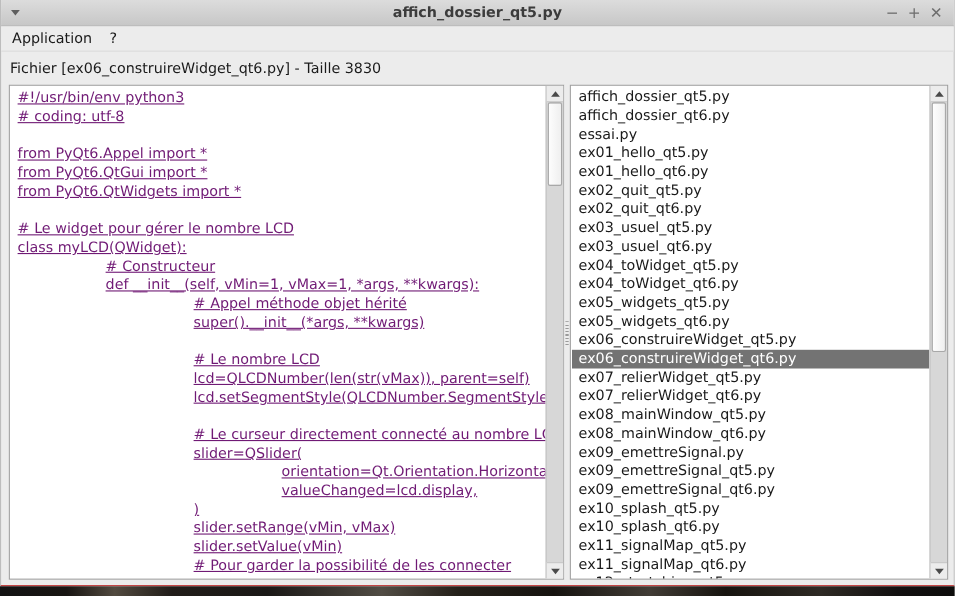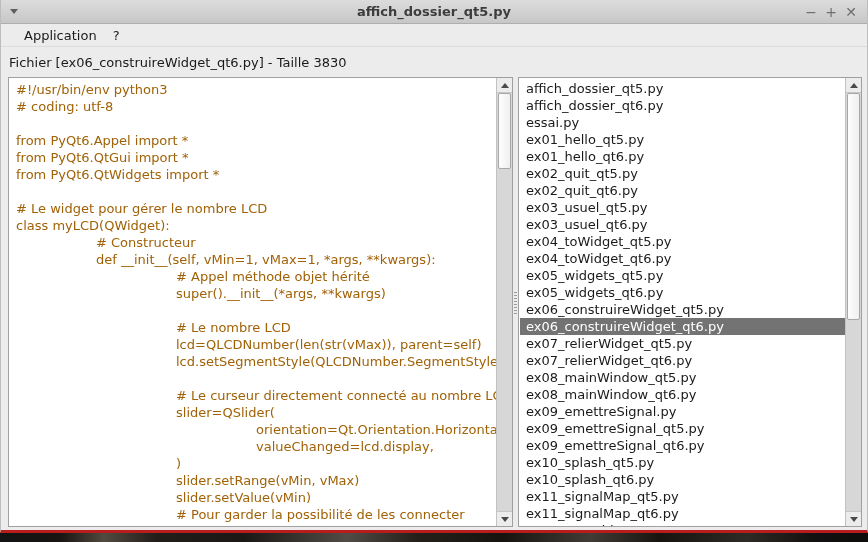--- a/index.html
+++ b/index.html
@@ -1,53 +1,53 @@
 <!DOCTYPE html>
 <html><head>
 <meta charset="utf-8">
 <style>
   * { margin:0; padding:0; box-sizing:border-box; }
   html,body { width:868px; height:542px; overflow:hidden; }
   body { font-family:"DejaVu Sans","Liberation Sans",sans-serif; background:#ececec; position:relative; }
 
   .window { position:absolute; left:0; top:0; width:868px; height:533px;
             background:#ececec; border-left:1px solid #bdbdbd; border-right:1px solid #bdbdbd;
-            border-bottom:3px solid #b91c1c; }
+            border-bottom:1px solid #b91c1c; }
 
   
   .titlebar { position:absolute; left:0; top:0; width:100%; height:24px;
               background:linear-gradient(#dcdcdc,#c7c7c7);
               border-bottom:1px solid #aeaeae;
               display:flex; align-items:center; justify-content:center; }
   .title { font-size:13px; font-weight:bold; color:#3c3c3c; }
   .win-menu { position:absolute; left:9px; top:9px; width:0; height:0;
               border-left:4px solid transparent; border-right:4px solid transparent;
               border-top:5px solid #5f5f5f; cursor:default; }
   .win-btns { position:absolute; right:6px; top:0; height:24px; display:flex; align-items:center; }
   .win-btn  { width:20px; text-align:center; color:#6e6e6e; font-size:14px; line-height:24px; cursor:default; }
 
   
   .menubar { position:absolute; left:0; top:24px; width:100%; height:23px;
              background:#ececec; border-bottom:1px solid #dcdcdc;
-             display:flex; align-items:center;padding-left:13px; }
+             display:flex; align-items:center; }
   .menu-item { font-size:13px; color:#1a1a1a; padding:0 8px; height:100%; line-height:23px; }
   .menu-item:first-child { margin-left:2px; }
 
   
   .status { position:absolute; left:8px; top:55px; font-size:13px; color:#1a1a1a; }
 
   
   .panel { position:absolute; top:77px; height:450px; background:#ffffff;
            border:1px solid #a0a0a0; overflow:hidden; }
   .panel.left  { left:7px;   width:505px; }
   .panel.right { left:517px; width:344px; }
 
   .code { position:absolute; left:1px; top:0; right:16px; bottom:0;
           padding:3px 0 0 6px; overflow:hidden; }
-  .code-line { height:17px; font-size:13px; line-height:17px; color:#a16207; white-space:pre; }
+  .code-line { height:17px; font-size:13px; line-height:17px; color:#701a75; white-space:pre;text-decoration:underline; }
 
   .filelist { position:absolute; left:1px; top:0; right:16px; bottom:0; padding-top:2px; overflow:hidden; }
   .list-item { height:17px; font-size:13px; line-height:17px; color:#1a1a1a;
                padding-left:6px; white-space:pre; }
   .list-item.selected { background:#4a90c8; color:#ffffff; }
 
   
   .vscroll { position:absolute; right:0; top:0; bottom:0; width:16px;
              background:#d7d7d7; border-left:1px solid #c2c2c2; }
   .sb-btn { position:absolute; left:0; width:15px; height:15px; background:#ececec;

